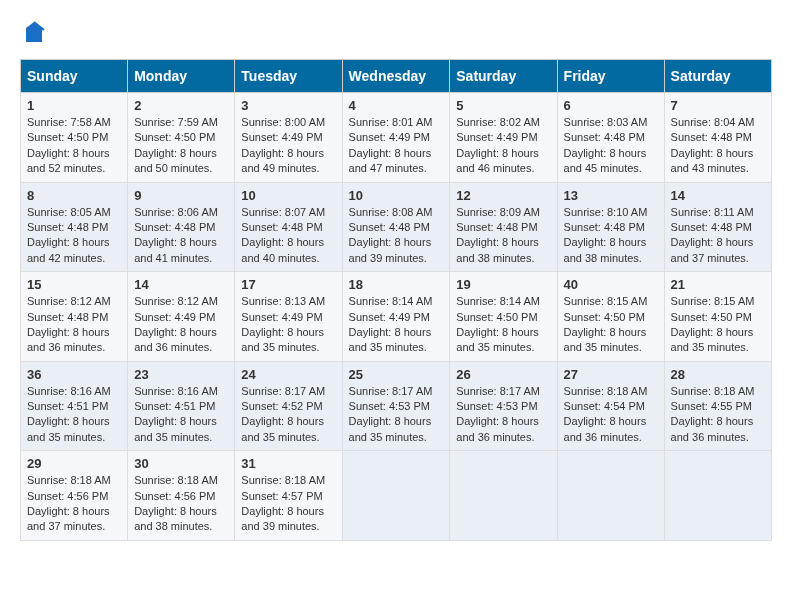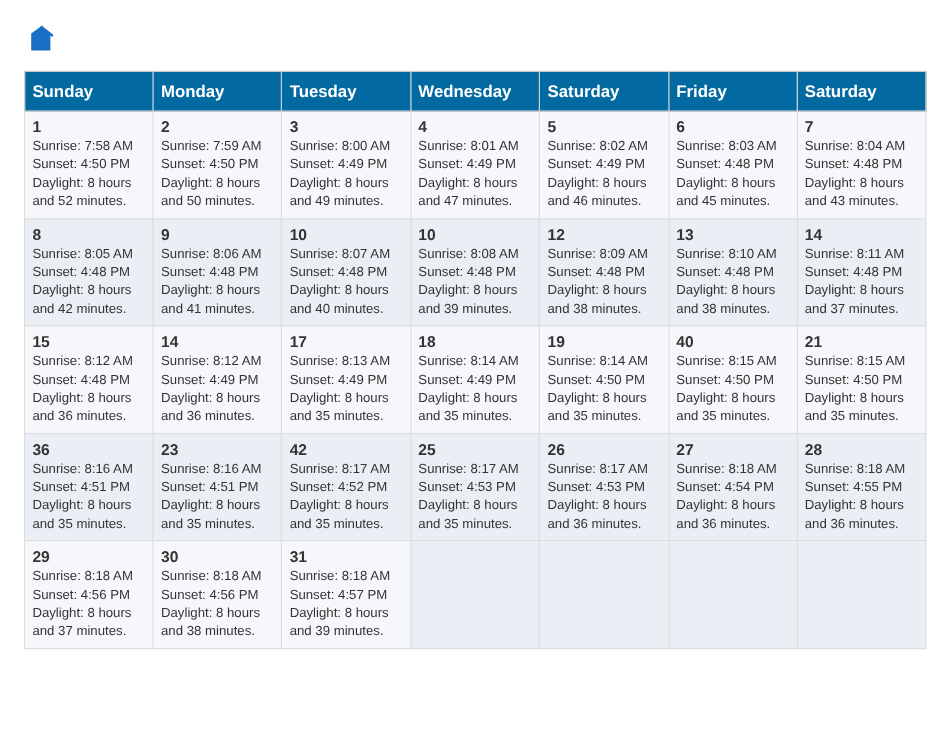--- a/index.html
+++ b/index.html
@@ -215,21 +215,21 @@
       <tr>
         <td>
           <span class="day-num">36</span>
           <span class="cell-text">Sunrise: 8:16 AM<br>Sunset: 4:51 PM<br>Daylight: 8 hours and 35 minutes.</span>
         </td>
         <td>
           <span class="day-num">23</span>
           <span class="cell-text">Sunrise: 8:16 AM<br>Sunset: 4:51 PM<br>Daylight: 8 hours and 35 minutes.</span>
         </td>
         <td>
-          <span class="day-num">42</span>
+          <span class="day-num">24</span>
           <span class="cell-text">Sunrise: 8:17 AM<br>Sunset: 4:52 PM<br>Daylight: 8 hours and 35 minutes.</span>
         </td>
         <td>
           <span class="day-num">25</span>
           <span class="cell-text">Sunrise: 8:17 AM<br>Sunset: 4:53 PM<br>Daylight: 8 hours and 35 minutes.</span>
         </td>
         <td>
           <span class="day-num">26</span>
           <span class="cell-text">Sunrise: 8:17 AM<br>Sunset: 4:53 PM<br>Daylight: 8 hours and 36 minutes.</span>
         </td>

